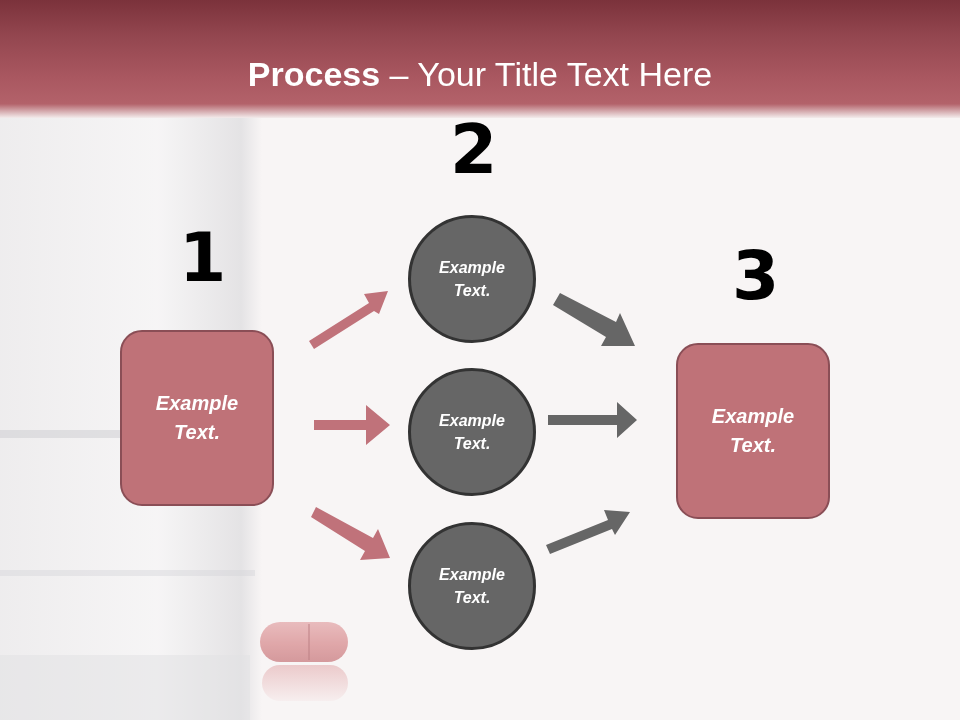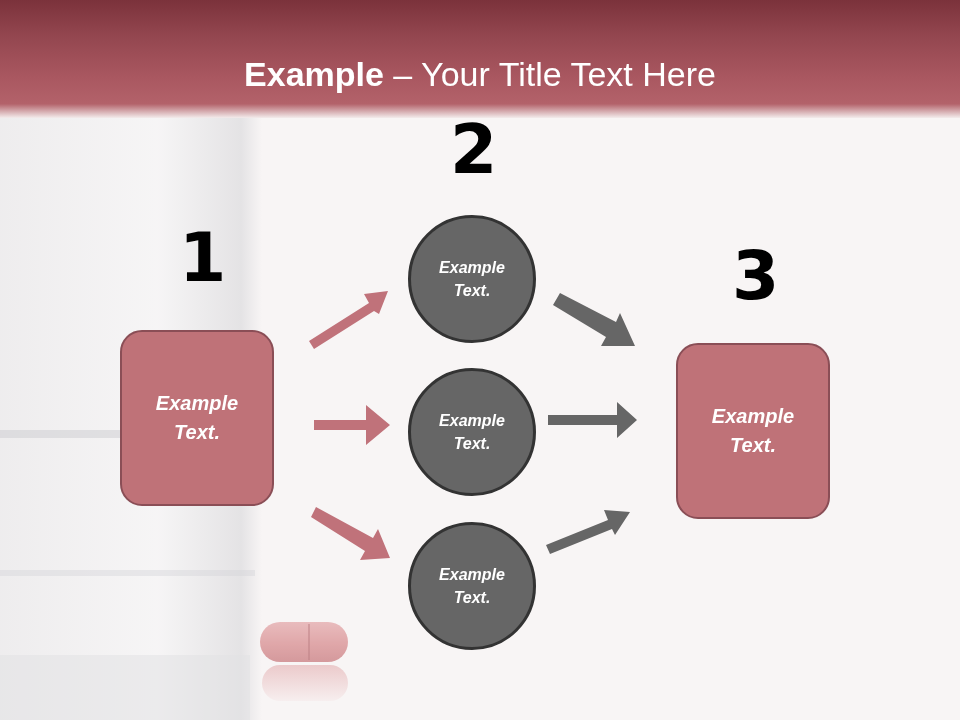--- a/index.html
+++ b/index.html
@@ -61,21 +61,21 @@
     <div class="line2"></div>
     <div class="base"></div>
 </div>
 <div class="pill-reflect"></div>
 <div class="pill">
     <div class="pill-seam"></div>
   </div>
 
 <div class="header"></div>
 <div class="title">
-  <b>Example</b><span> – Your Title Text Here</span>
+  <b>Process</b><span> – Your Title Text Here</span>
 </div>
 
 <div class="step-num" style="left:179px; top:224px;">1</div>
 <div class="step-num" style="left:450px; top:116px;">2</div>
 <div class="step-num" style="left:732px; top:242px;">3</div>
 
 <div class="box" style="left:120px; top:330px;">
   <span style="width:100px;">Example Text.</span>
 </div>
 

